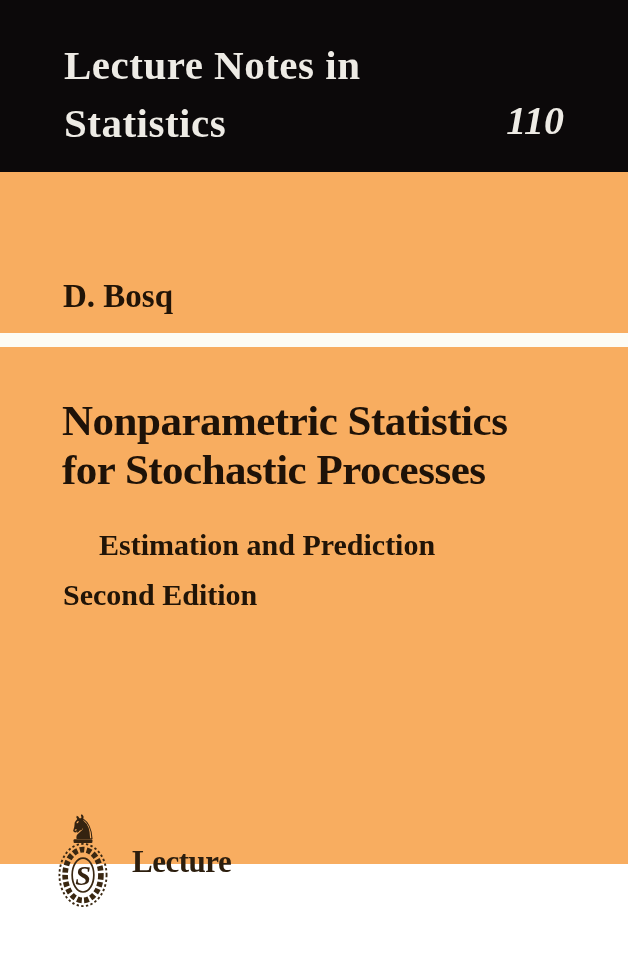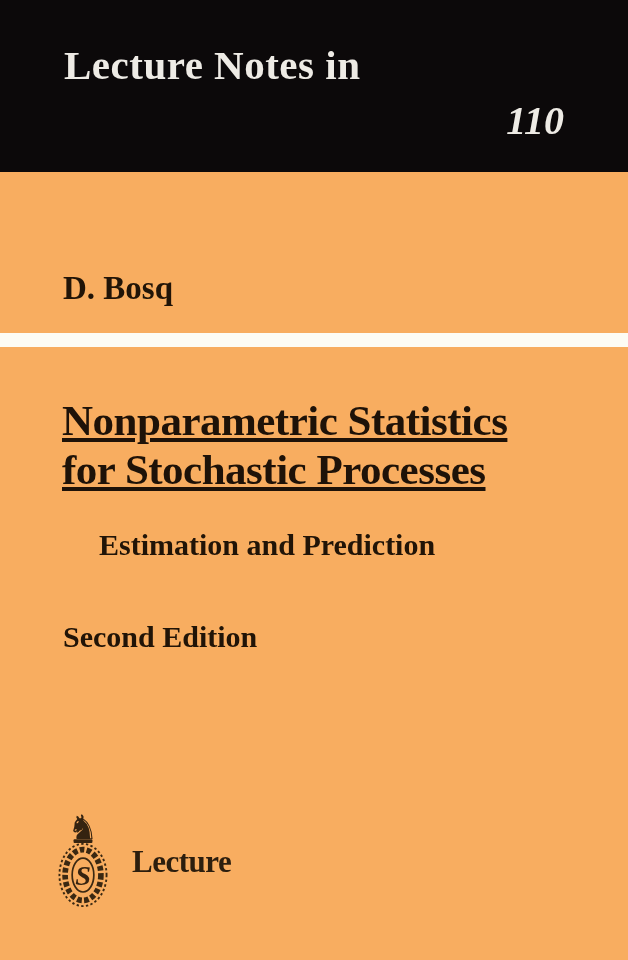--- a/index.html
+++ b/index.html
@@ -1,58 +1,57 @@
 <!DOCTYPE html>
 <html><head>
 <meta charset="utf-8">
 <style>
   html, body { margin: 0; padding: 0; }
   body {
     width: 628px; height: 960px; overflow: hidden;
     font-family: "Liberation Serif", "DejaVu Serif", serif;
     background: #ffffff;
   }
-  .cover { position: relative; width: 628px; height: 960px; background: #f8ad60; }
+  .cover { position: relative; width: 628px; height: 864px; background: #f8ad60; }
 
   
   .band {
     position: absolute; left: 0; top: 0; width: 628px; height: 172px;
     background: #0c090a;
   }
   .series {
     position: absolute; left: 64px; top: 36px;
     color: #eeebe5; font-weight: bold; font-size: 41px; line-height: 58px;
     letter-spacing: 0.5px;
   }
   .volume {
     position: absolute; right: 64px; top: 100px;
     color: #eeebe5; font-weight: bold; font-size: 40px; line-height: 42px; font-style: italic;
   }
 
   
   .author {
-    position: absolute; left: 63px; top: 270px;
+    position: absolute; left: 63px; top: 278px;
     color: #211407; font-weight: bold; font-size: 33px;
   }
   .divider {
     position: absolute; left: 0; top: 333px; width: 628px; height: 14px;
     background: #fdfcf5;
   }
   .title {
     position: absolute; left: 62px; top: 396px; margin: 0;
     color: #1e1208; font-weight: bold; font-size: 43px; line-height: 49px;
     letter-spacing: -0.5px;
-    text-decoration: underline;
   }
   .subtitle {
     position: absolute; left: 63px; top: 528px;
     color: #211407; font-weight: bold; font-size: 30px; margin-left: 36px;
   }
   .edition {
-    position: absolute; left: 63px; top: 620px;
+    position: absolute; left: 63px; top: 578px;
     color: #211407; font-weight: bold; font-size: 30px;
   }
 
   
   .publisher {
     position: absolute; left: 56px; top: 810px;
     display: flex; flex-direction: row; align-items: flex-start;
   }
   .emblem { width: 54px; height: 98px; display: block; }
   .emblem .ink { stroke: #3a2812; }
@@ -63,20 +62,21 @@
   }
 </style>
 </head>
 <body>
 
 <div class="cover">
 
   <header class="band">
     <div class="series">
       <div>Lecture Notes in</div>
+      <div>Statistics</div>
     </div>
     <div class="volume">110</div>
   </header>
 
   <div class="author">D. Bosq</div>
 
   <div class="divider"></div>
 
   <h1 class="title">
     <div>Nonparametric Statistics</div>

